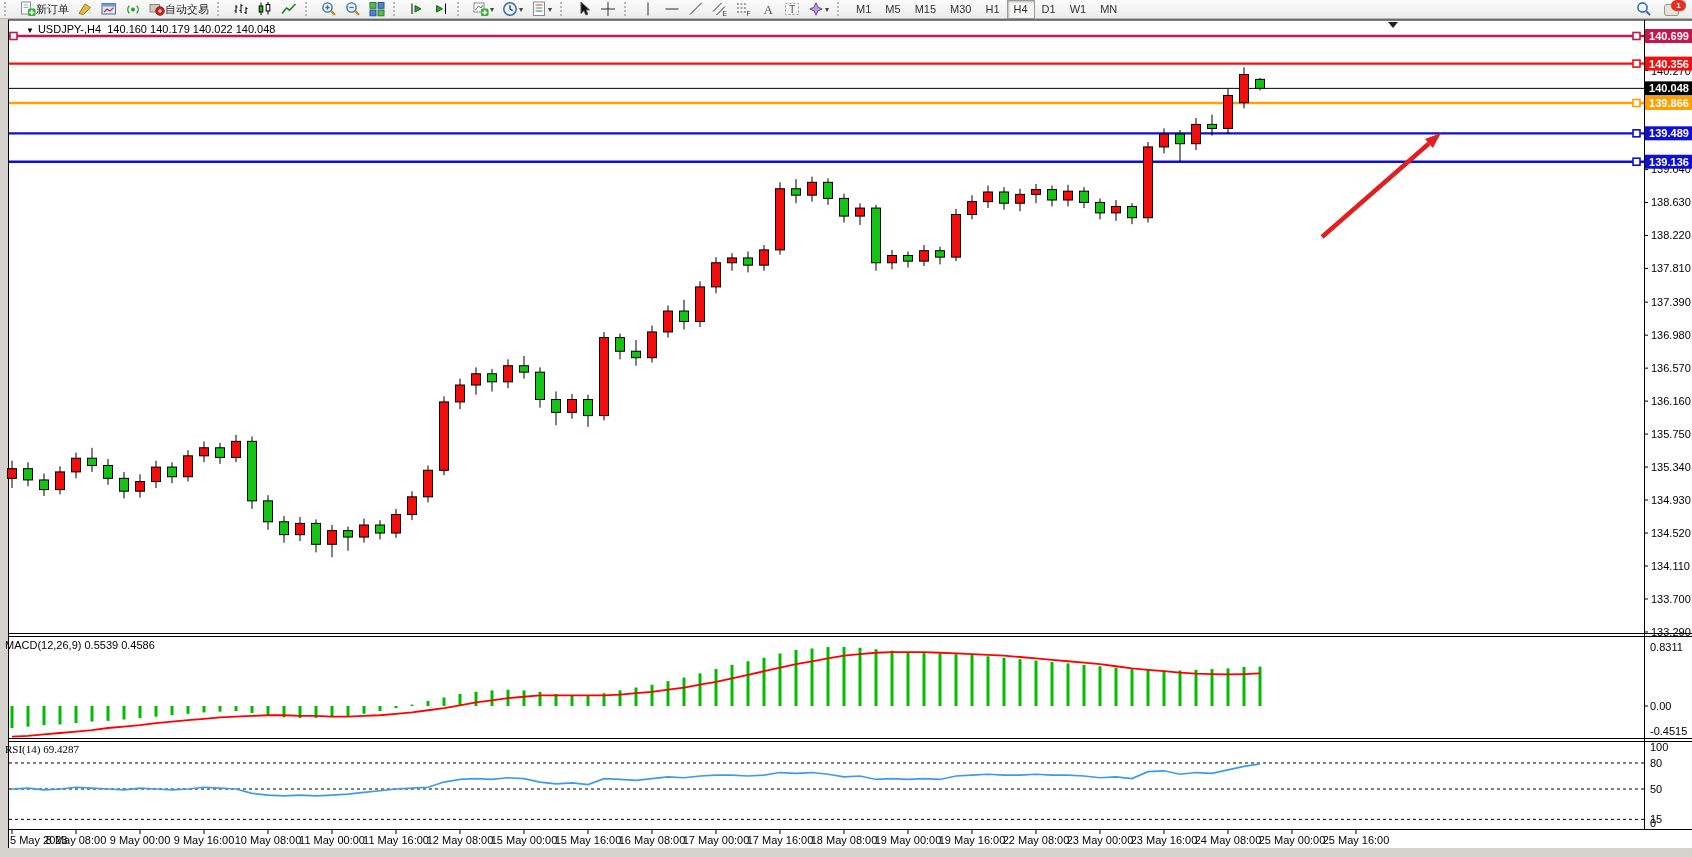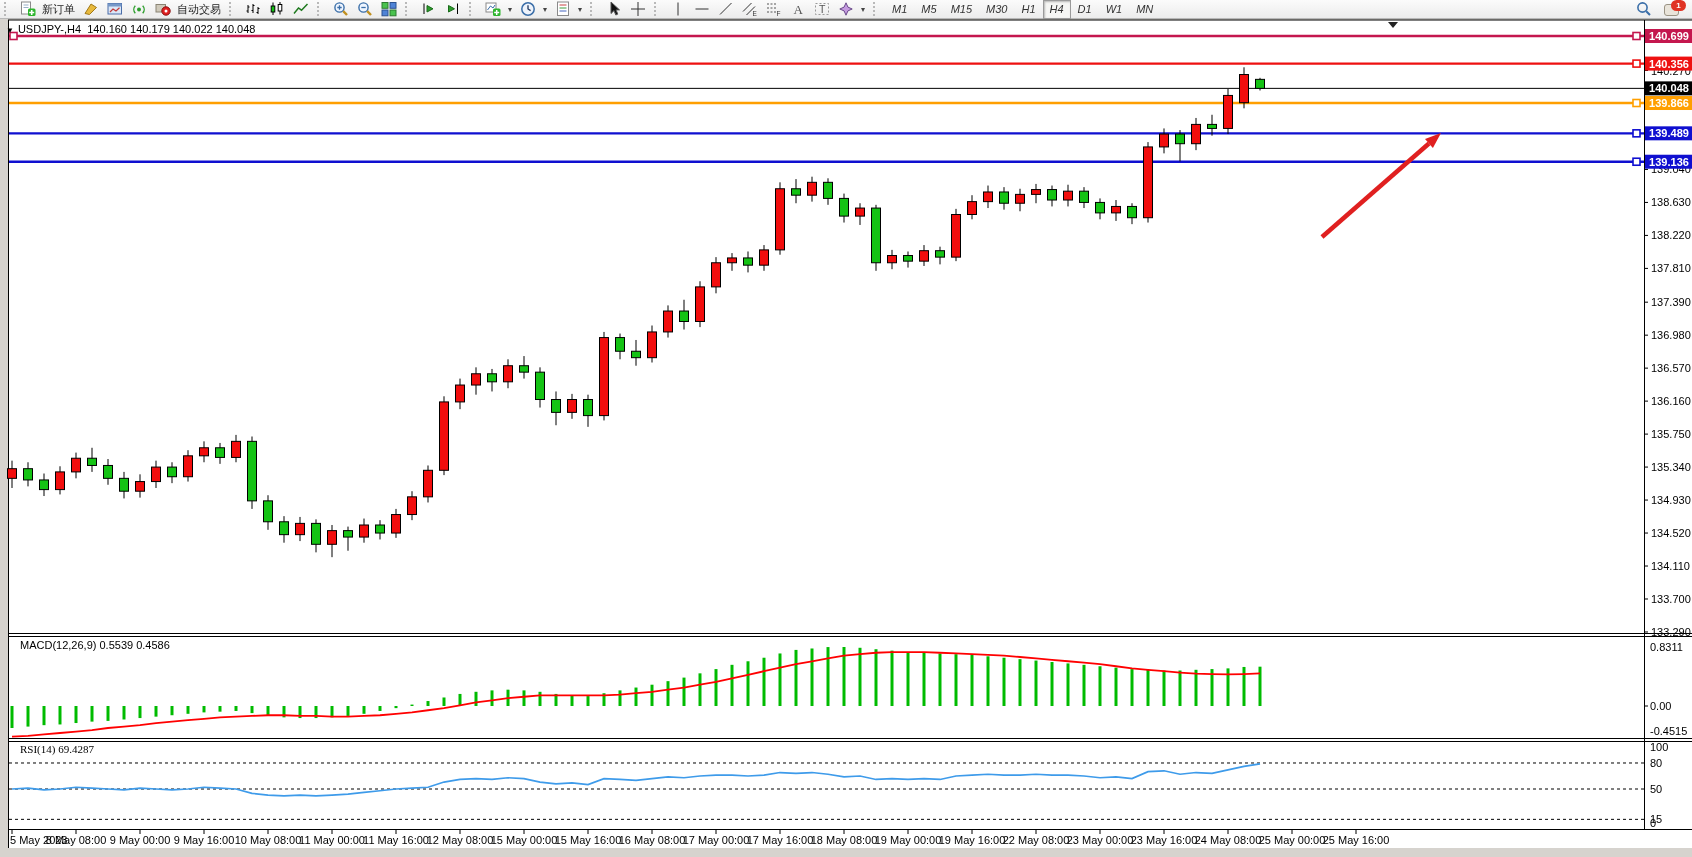--- a/index.html
+++ b/index.html
@@ -2,35 +2,35 @@
 <html><head>
 <meta charset="utf-8">
 <style>
   html,body{margin:0;padding:0;}
   body{font-family:"Liberation Sans",sans-serif;background:#d6d3ce;}
   #app{position:relative;width:1692px;height:857px;background:#d6d3ce;overflow:hidden;}
   
   #toolbar{position:absolute;left:0;top:0;width:1692px;height:18px;background:linear-gradient(#fbfbfb,#ececec);
            border-bottom:1px solid #b8b8b8;display:flex;align-items:center;font-size:11px;color:#222;}
   .tgrip{width:7px;height:14px;border-left:2px dotted #b9b9b9;margin:0 3px 0 4px;}
-  .tbtn{display:flex;align-items:center;gap:6px;padding:1px 3px;height:16px;border:1px solid transparent;cursor:default;}
+  .tbtn{display:flex;align-items:center;gap:0;padding:1px 3px;height:16px;border:1px solid transparent;cursor:default;}
   .tbtn svg{display:block;}
   .tlabel{white-space:nowrap;}
   .caret{font-size:8px;color:#444;margin-left:1px;}
-  .tfbtn{padding:1px 6px;height:15px;display:flex;align-items:center;border:1px solid transparent;color:#333;font-style:italic;}
+  .tfbtn{padding:1px 6px;height:15px;display:flex;align-items:center;border:1px solid transparent;color:#333;}
   .tfbtn.active{border:1px solid #9a9a9a;background:#f6f6f4;box-shadow:inset 1px 1px 2px rgba(0,0,0,.25);}
   #tb-right{margin-left:auto;display:flex;align-items:center;gap:8px;padding-right:10px;}
   #notif{position:relative;width:18px;height:14px;}
   #notif .bubble{position:absolute;left:0;top:2px;width:13px;height:10px;background:#e9e4da;border:1px solid #9a9384;border-radius:3px;}
   #notif .badge{position:absolute;right:-4px;top:-2px;min-width:11px;height:11px;border-radius:6px;background:#e03324;color:#fff;
                 font-size:8px;font-weight:bold;display:flex;align-items:center;justify-content:center;padding:0 2px;}
   
-  #chart-title{position:absolute;left:6px;top:23px;font-size:11px;color:#000;white-space:nowrap;}
+  #chart-title{position:absolute;left:26px;top:23px;font-size:11px;color:#000;white-space:nowrap;}
   #chart-title .tri{font-size:8px;margin-right:4px;}
-  .pane-label{position:absolute;left:20px;font-size:11px;color:#000;white-space:nowrap;}
+  .pane-label{position:absolute;left:5px;font-size:11px;color:#000;white-space:nowrap;}
   #macd-label{top:639px;}
   #rsi-label{top:743px;font-family:Liberation Serif, serif;}
   #cv{position:absolute;left:0;top:0;}
 </style>
 </head>
 <body>
 
 <div id="app">
   <div id="toolbar">
       <span class="tgrip"></span>

